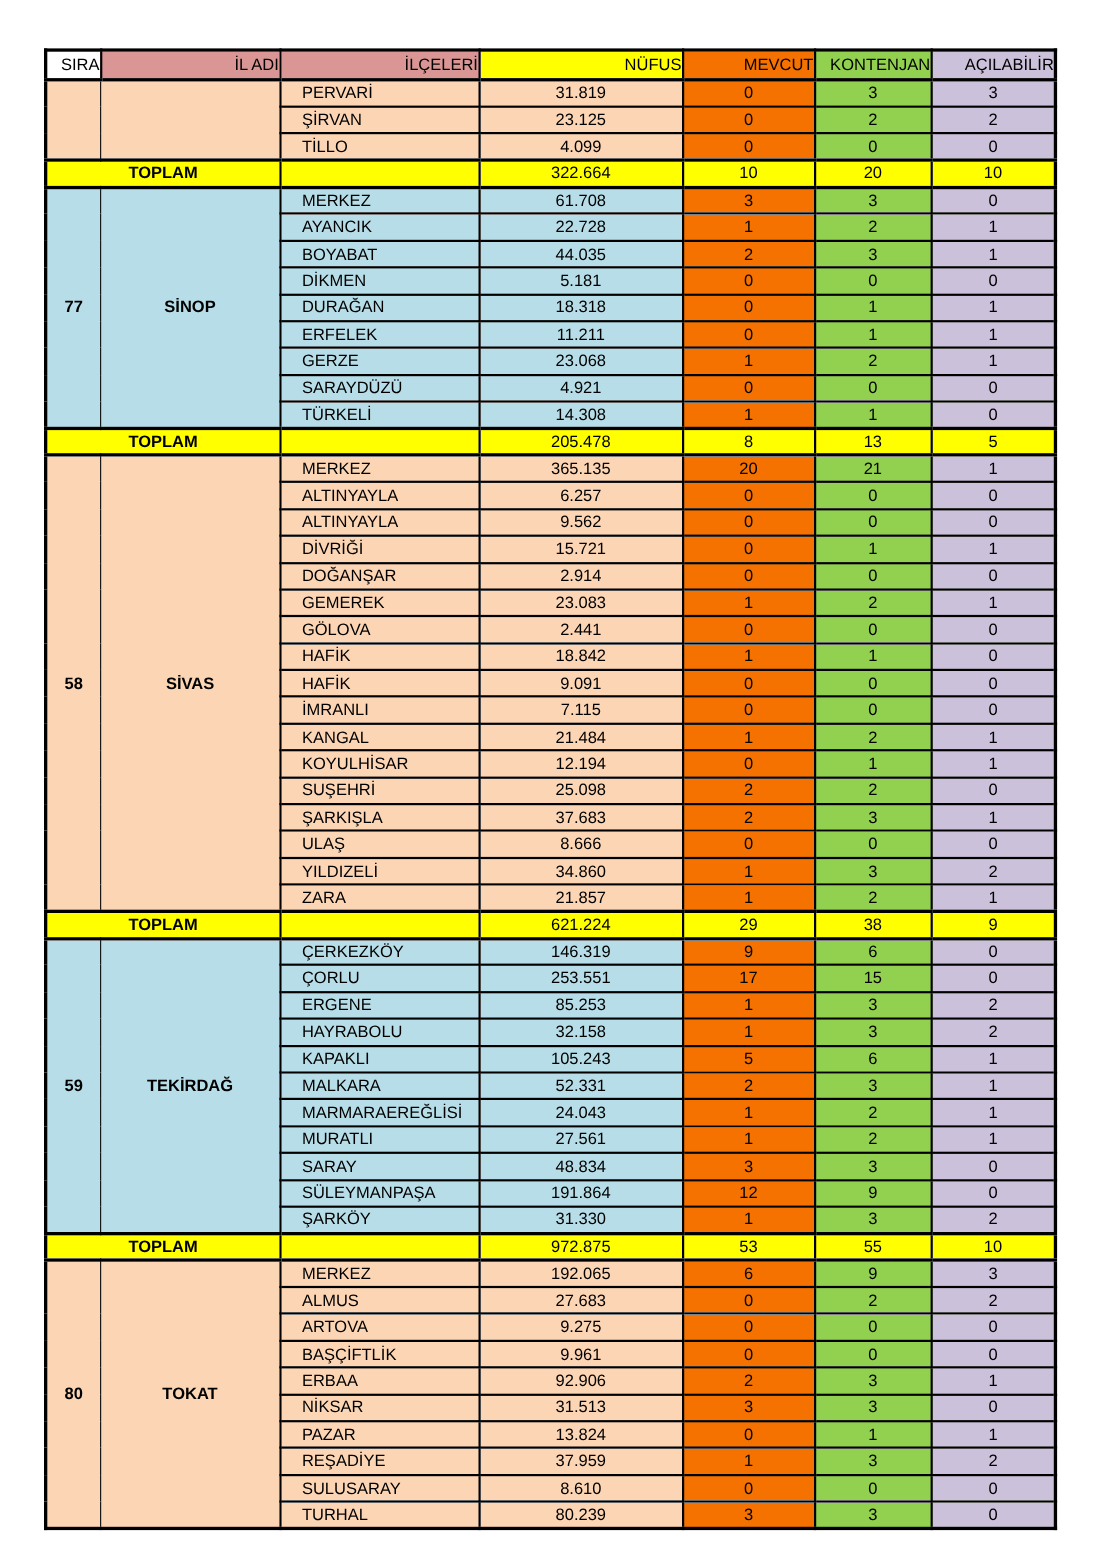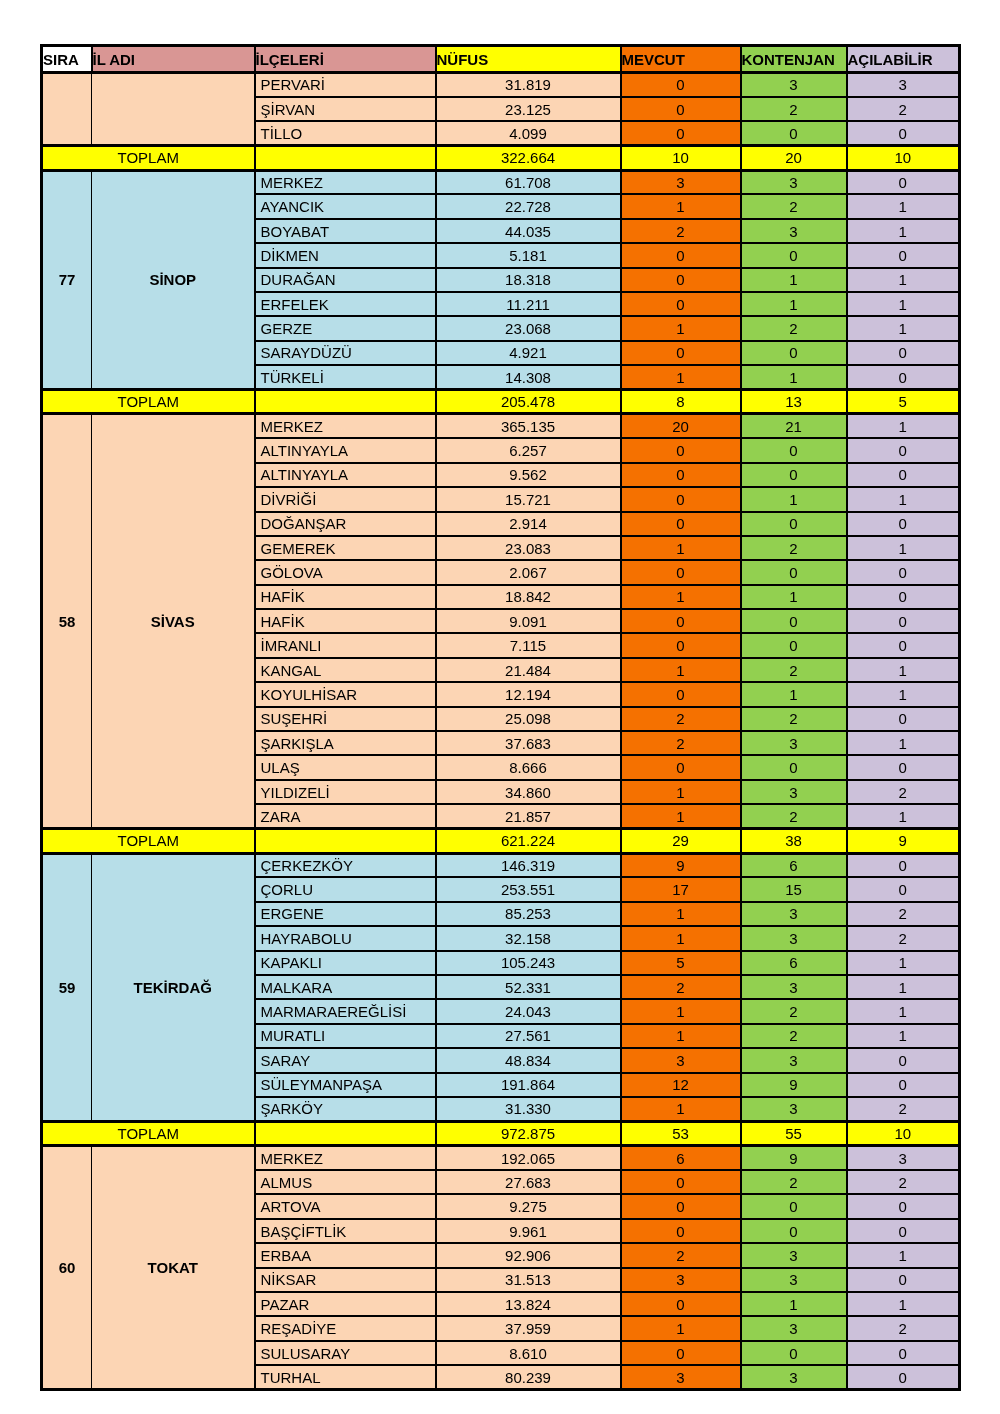--- a/index.html
+++ b/index.html
@@ -13,43 +13,43 @@
   }
   .sheet{position:absolute;left:40px;top:44px;}
   table{border-collapse:collapse;table-layout:fixed;border:3px solid var(--border);}
   th,td{
     border:2px solid var(--border);
     font-size:15px;line-height:1;padding:0;
     overflow:hidden;white-space:nowrap;vertical-align:middle;
   }
   thead tr{height:27px;}
   tbody tr{height:24.4px;}
-  th{font-weight:bold;text-align:left;}
+  th{font-weight:normal;text-align:right;}
   .th-sira{background:var(--white);}
   .th-pink{background:var(--pink);}
   .th-yellow{background:var(--yellow);}
   .th-orange{background:var(--orange);}
   .th-green{background:var(--green);}
   .th-lavender{background:var(--lavender);}
   td.sira,td.il{font-weight:bold;text-align:center;border-right-width:2px;}
   td.sira{border-right-width:1px;}
   td.il{border-left-width:1px;}
-  td.name{text-align:left;padding-left:5px;}
+  td.name{text-align:left;padding-left:19px;}
   td.num{text-align:center;}
   .theme-peach td.sira,.theme-peach td.il,.theme-peach td.name,.theme-peach td.nufus{background:var(--peach);}
   .theme-blue td.sira,.theme-blue td.il,.theme-blue td.name,.theme-blue td.nufus{background:var(--blue);}
   td.mevcut{background:var(--orange);}
   td.kontenjan{background:var(--green);}
   td.acilabilir{background:var(--lavender);}
   tr.toplam-row td{
     background:var(--yellow);
     border-top:3px solid var(--border);
     border-bottom:3px solid var(--border);
   }
-  tr.toplam-row td.toplam-label{font-weight:normal;text-align:center;}
+  tr.toplam-row td.toplam-label{font-weight:bold;text-align:center;}
   thead th{border-bottom-width:3px;}
 </style>
 </head>
 <body>
 
 <div class="sheet">
   <table>
     <colgroup>
       <col style="width:50px">
         <col style="width:163px">
@@ -214,21 +214,21 @@
         </tr>
         <tr class="theme-peach">
           <td class="name">GEMEREK</td>
           <td class="num nufus">23.083</td>
           <td class="num mevcut">1</td>
           <td class="num kontenjan">2</td>
           <td class="num acilabilir">1</td>
         </tr>
         <tr class="theme-peach">
           <td class="name">GÖLOVA</td>
-          <td class="num nufus">2.067</td>
+          <td class="num nufus">2.441</td>
           <td class="num mevcut">0</td>
           <td class="num kontenjan">0</td>
           <td class="num acilabilir">0</td>
         </tr>
         <tr class="theme-peach">
           <td class="name">HAFİK</td>
           <td class="num nufus">18.842</td>
           <td class="num mevcut">1</td>
           <td class="num kontenjan">1</td>
           <td class="num acilabilir">0</td>
@@ -385,21 +385,21 @@
         </tr>
         <tr class="toplam-row">
           <td class="toplam-label" colspan="2">TOPLAM</td>
           <td class=""></td>
           <td class="num">972.875</td>
           <td class="num">53</td>
           <td class="num">55</td>
           <td class="num">10</td>
         </tr>
         <tr class="theme-peach">
-          <td class="sira" rowspan="10">60</td>
+          <td class="sira" rowspan="10">80</td>
           <td class="il" rowspan="10">TOKAT</td>
           <td class="name">MERKEZ</td>
           <td class="num nufus">192.065</td>
           <td class="num mevcut">6</td>
           <td class="num kontenjan">9</td>
           <td class="num acilabilir">3</td>
         </tr>
         <tr class="theme-peach">
           <td class="name">ALMUS</td>
           <td class="num nufus">27.683</td>

